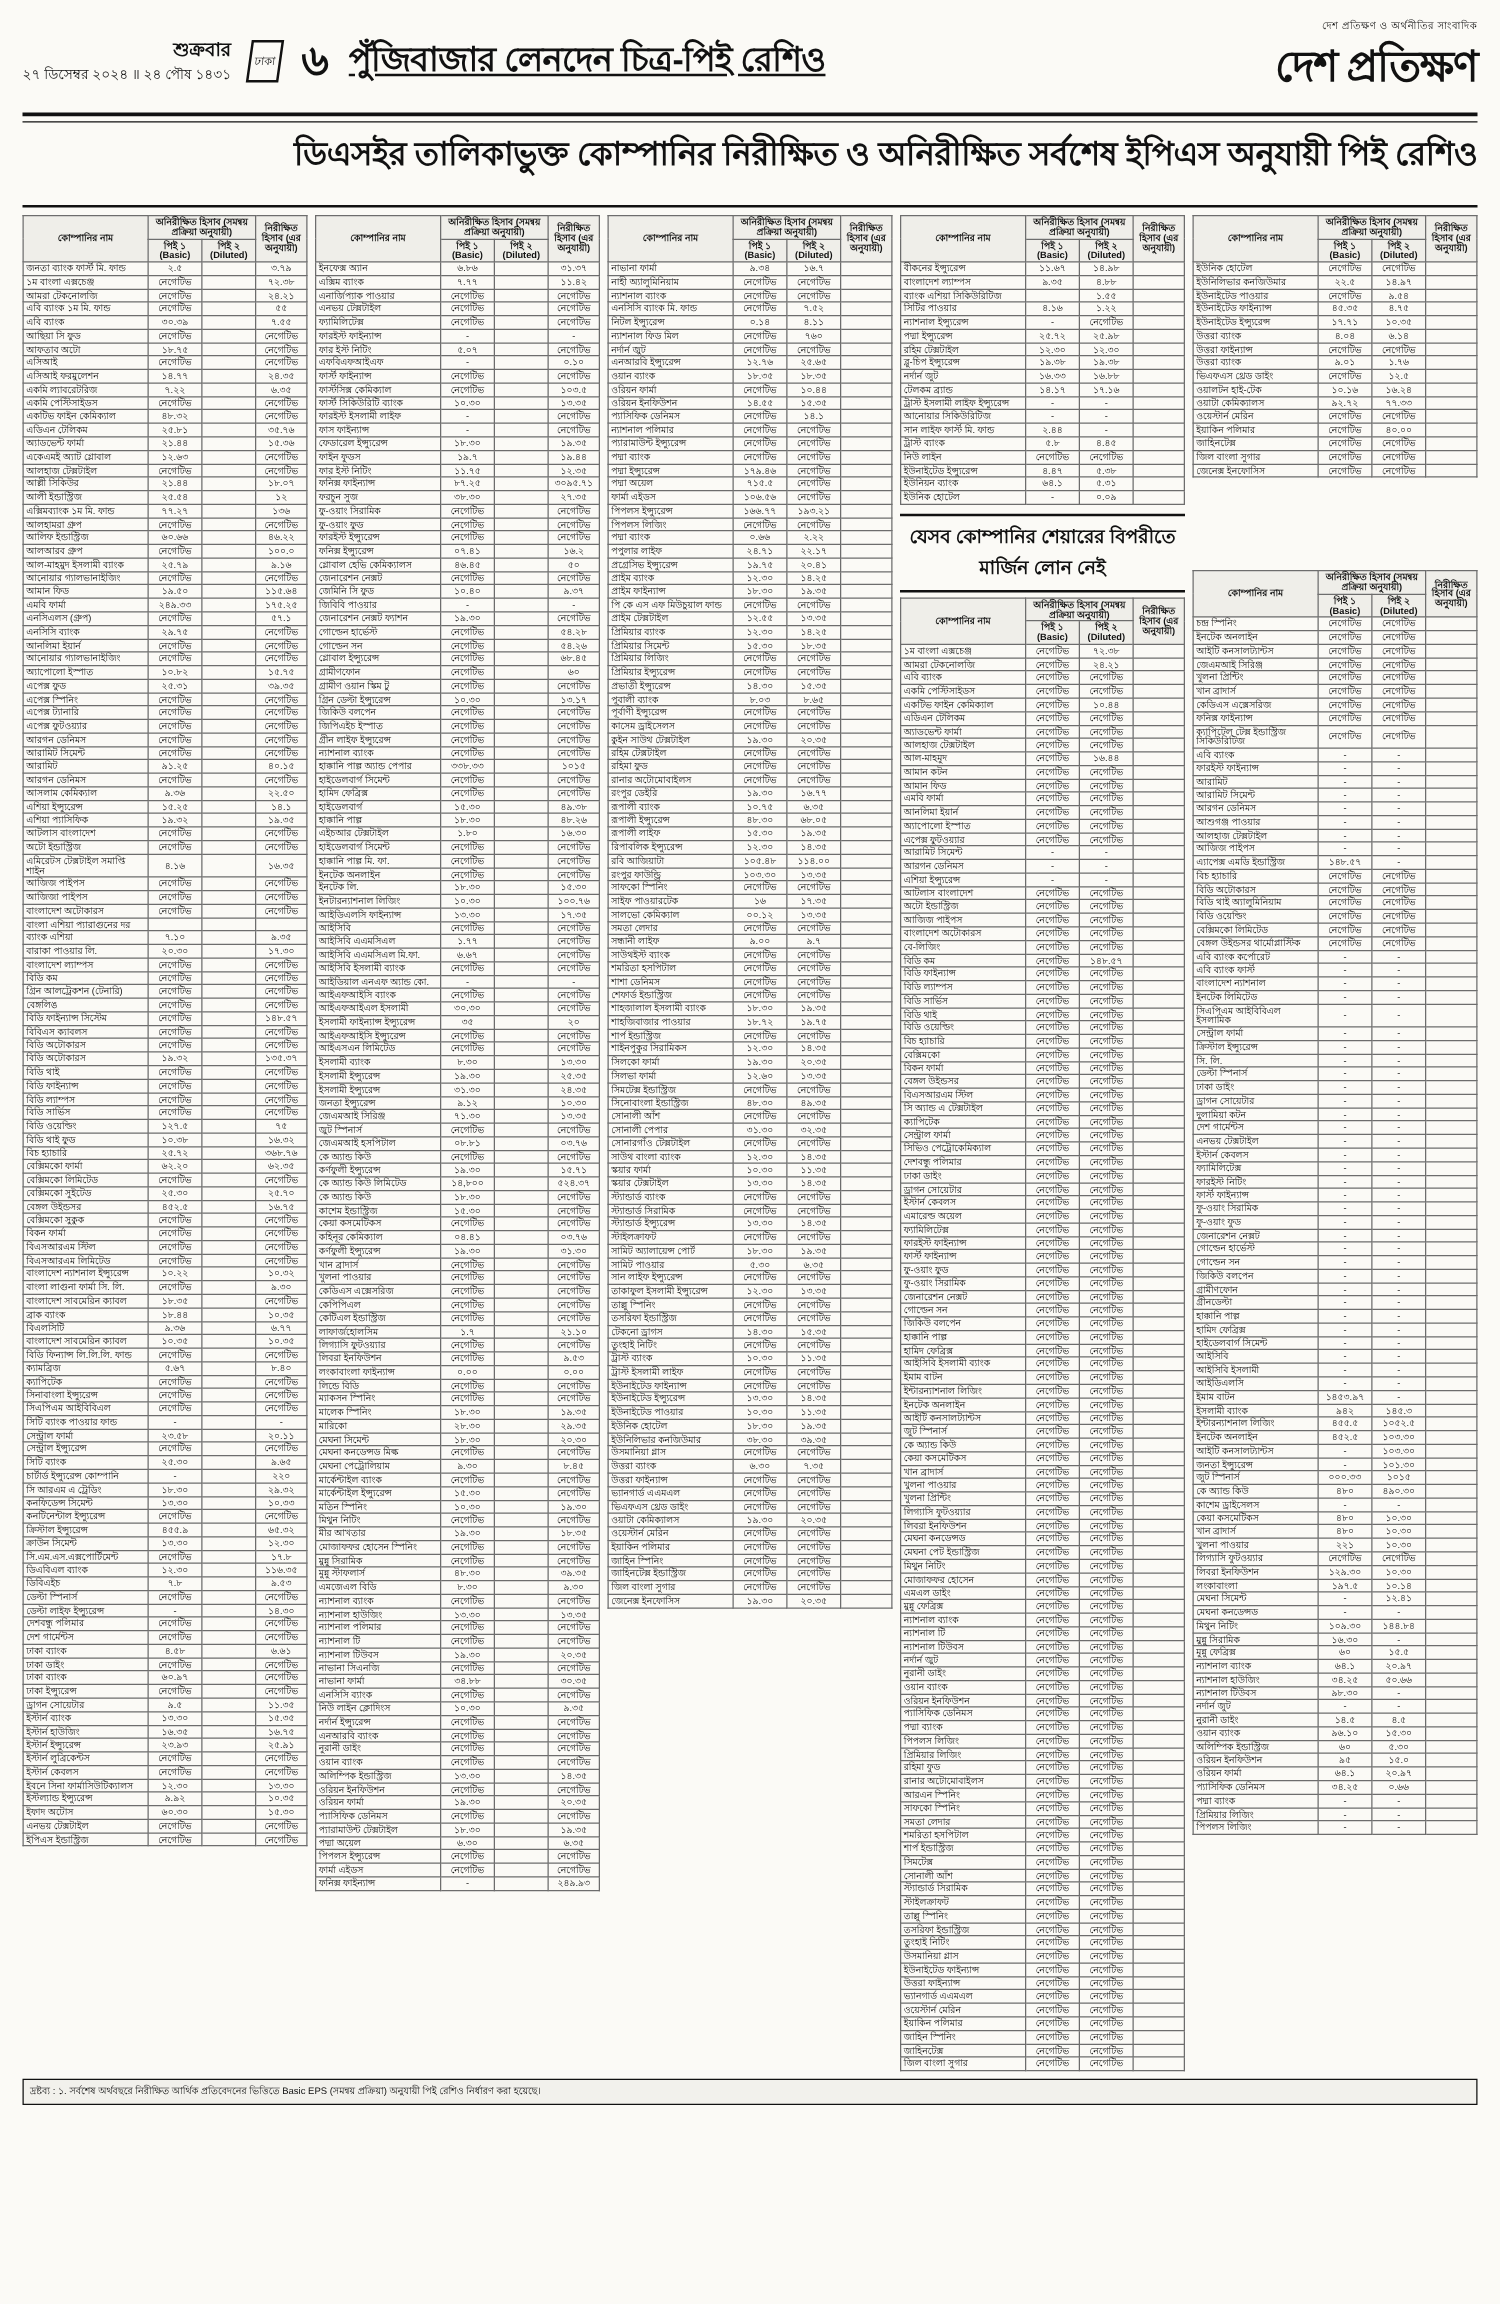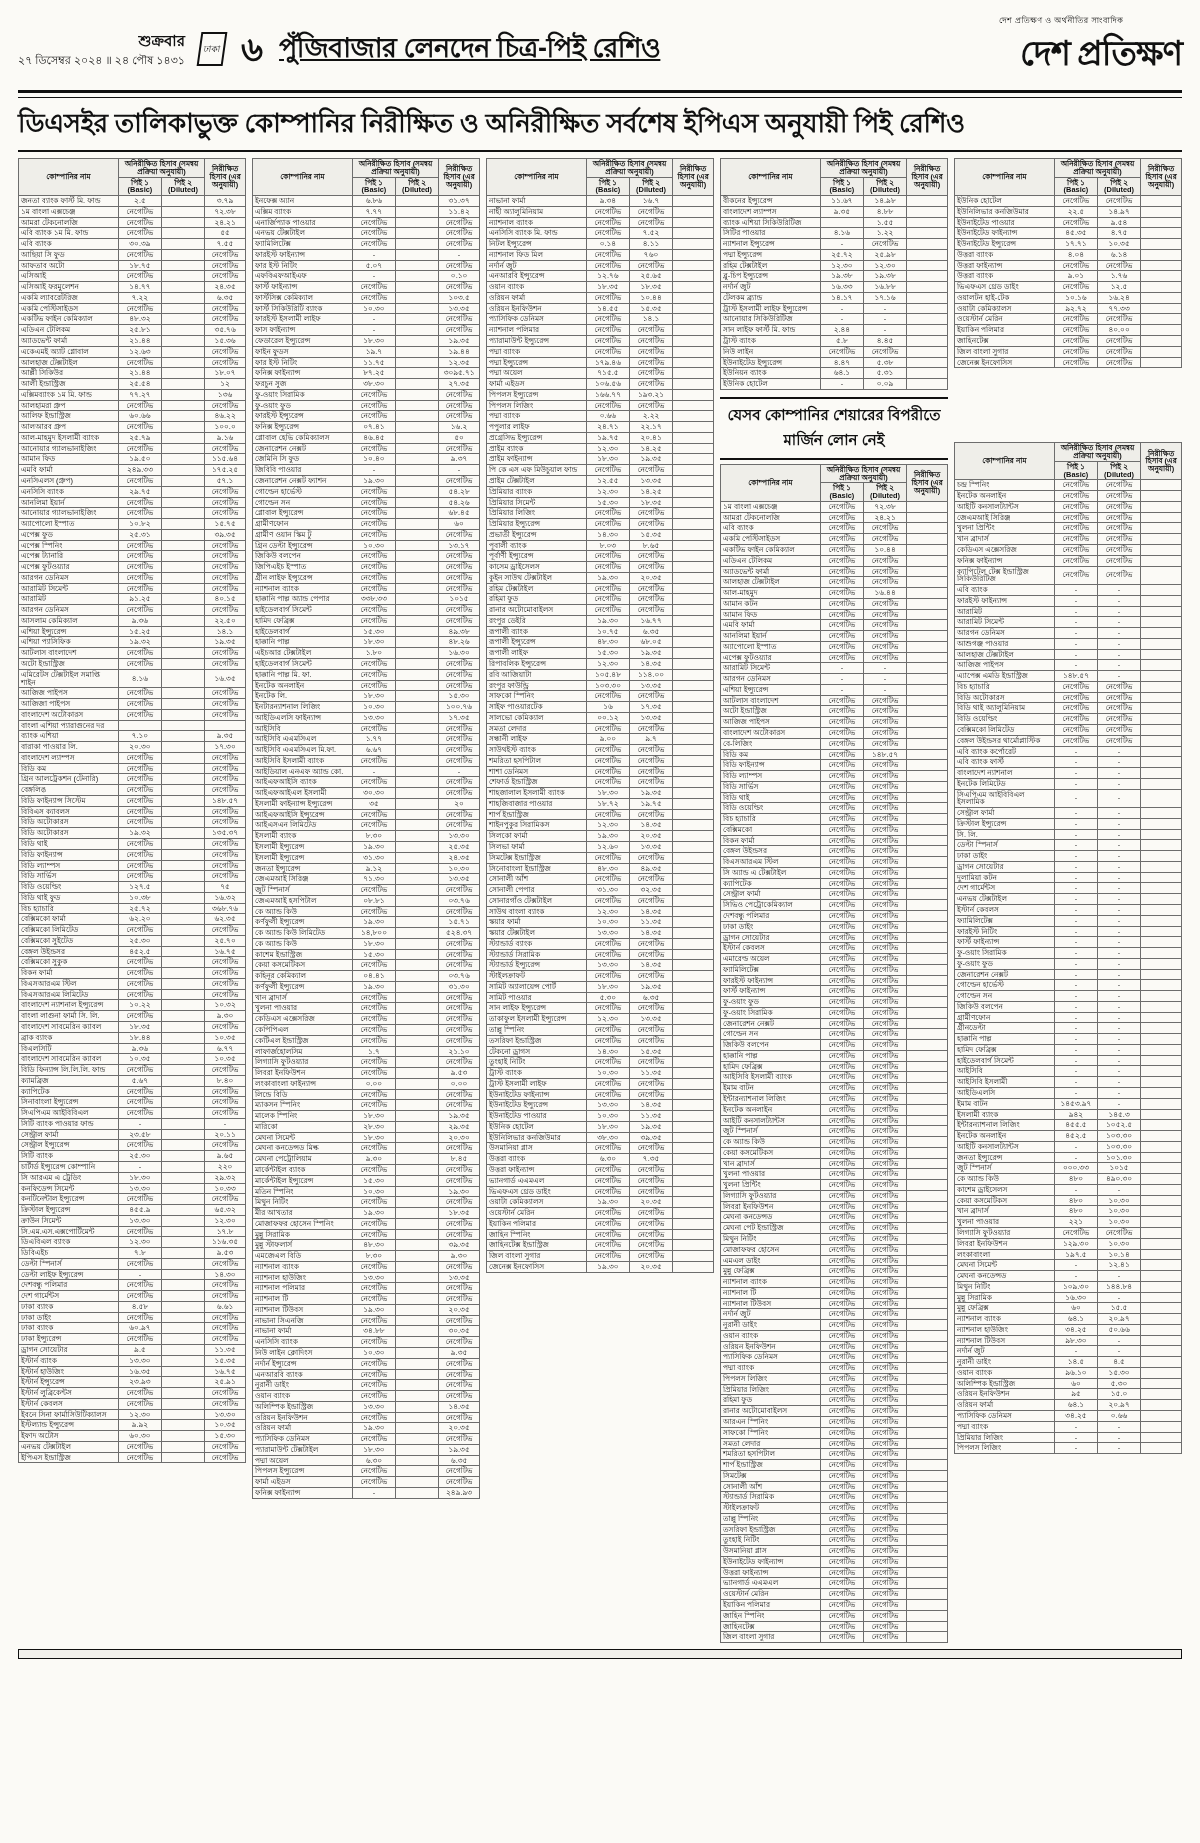--- a/index.html
+++ b/index.html
@@ -20,28 +20,28 @@
   .md-date { text-align:right; font-size:11px; line-height:1.5; min-width:150px; }
   .md-date .dayname { font-size:15px; font-weight:bold; }
   .md-date .dline { font-size:11px; }
   .pagebadge {
     border:2px solid #111; width:26px; height:34px; display:flex;
     align-items:center; justify-content:center; font-size:9px;
     transform:skewX(-8deg); margin-left:4px;
   }
   .pagenum { font-size:34px; font-weight:bold; line-height:1; padding:0 6px; }
   .sectitle { font-size:27px; font-weight:bold; letter-spacing:-0.5px;text-decoration:underline; }
-  .brand { margin-left:auto; }
+  .brand { margin-left:auto; text-align:right; }
   .brand .tagline { font-size:8px; letter-spacing:0.5px; }
   .brand .bname { font-size:34px; font-weight:bold; letter-spacing:-1px; font-family:"Liberation Serif", serif;margin-left:21px; }
 
   
   .banner {
     border-top:1px solid #111; border-bottom:2px solid #111;
-    text-align:left; padding:5px 0 3px; margin-bottom:6px;
+    text-align:right; padding:5px 0 17px; margin-bottom:6px;
   }
   .banner h1 { margin:0; font-size:26px; font-weight:bold; letter-spacing:-0.3px; }
 
   
   .cols { display:flex; gap:6px; align-items:flex-start; }
   .col { flex:1 1 0; min-width:0; }
 
   table.t { width:100%; border-collapse:collapse; table-layout:fixed; }
   table.t th, table.t td {
     border:1px solid #6d6d6d;
@@ -3689,15 +3689,16 @@
               <td class="v">-</td>
               <td class="v">-</td>
               <td class="v"></td>
             </tr>
           </tbody>
       </table>
     </div>
   </div>
 
   <div class="note">
+    <div>দ্রষ্টব্য : ১. সর্বশেষ অর্থবছরে নিরীক্ষিত আর্থিক প্রতিবেদনের ভিত্তিতে Basic EPS (সমন্বয় প্রক্রিয়া) অনুযায়ী পিই রেশিও নির্ধারণ করা হয়েছে।</div>
   </div>
 
 </div>
 
 </body></html>

